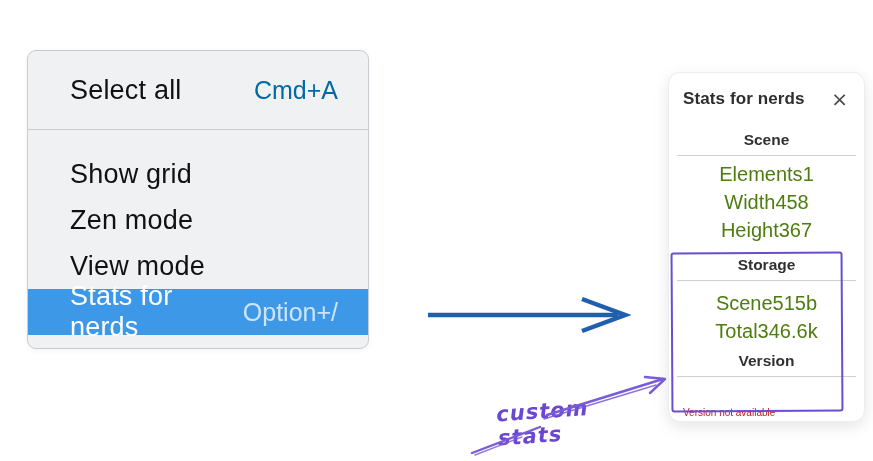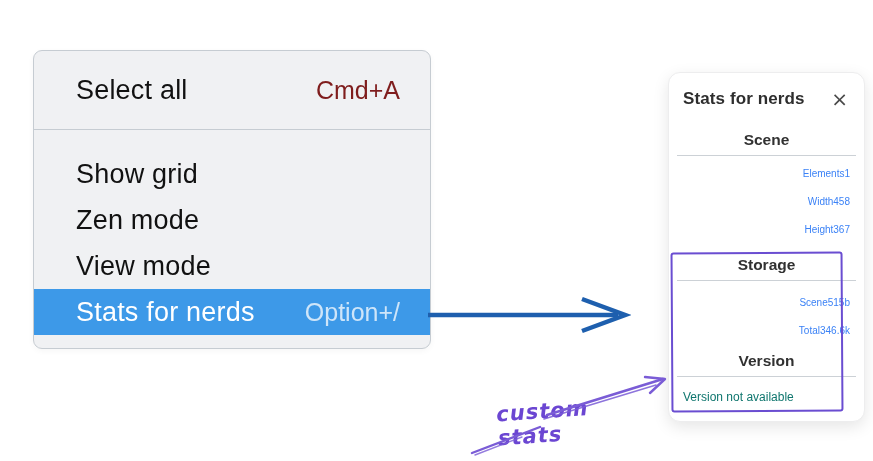--- a/index.html
+++ b/index.html
@@ -9,22 +9,22 @@
     position: relative;
     width: 873px;
     height: 461px;
     background: #ffffff;
     overflow: hidden;
   }
 
   
   .menu {
     position: absolute;
-    left: 33px; top: 50px;
-    width: 398px; height: 299px;
+    left: 27px; top: 50px;
+    width: 342px; height: 299px;
     background: #f0f1f3;
     border: 1px solid #c6ccd2;
     border-radius: 9px;
     overflow: hidden;
     box-shadow: 0 2px 6px rgba(0,0,0,0.04);
   }
   .menu-group-top { padding: 16px 0; }
   .menu-group-bottom { padding: 21px 0 6px 0; }
   .menu-divider {
     height: 0;
@@ -38,21 +38,21 @@
     padding: 0 30px 0 42px;
     cursor: default;
   }
   .menu-label {
     font-size: 27px;
     color: #111111;
     letter-spacing: 0.2px;
   }
   .menu-shortcut {
     font-size: 25px;
-    color: #7f1d1d;
+    color: #0369a1;
   }
   .menu-item.highlighted { background: #3d99e8; }
   .menu-item.highlighted .menu-label { color: #ffffff; }
   .menu-item.highlighted .menu-shortcut { color: rgba(255,255,255,0.75); text-align: right; }
 
   
   .flow-arrow {
     position: absolute;
     left: 426px; top: 296px;
     width: 205px; height: 40px;
@@ -104,30 +104,30 @@
   .h-version { margin-top: 5px; }
   .stat-divider {
     border: none;
     border-top: 1px solid #ccd1d6;
     margin: 4px -6px 0 -6px;
   }
   .rows-scene   { margin-top: 4px; }
   .rows-storage { margin-top: 8px; }
   .stat-row {
     display: flex;
-    justify-content: flex-end;
+    justify-content: center;
     line-height: 28px;
+    font-size: 20px;
+    color: #4d7c0f;
+  }
+  .note {
+    margin-top: 25px;
     font-size: 10px;
-    color: #3b82f6;
-  }
-  .note {
-    margin-top: 9px;
-    font-size: 12px;
     line-height: 22px;
-    color: #0f766e;
+    color: #b91c1c;
     white-space: nowrap;
   }
 
   
   .purple-box {
     position: absolute;
     left: 671px; top: 252px;
     width: 172px; height: 160px;
     border: 2px solid #6a4dd1;
     border-radius: 3px;

